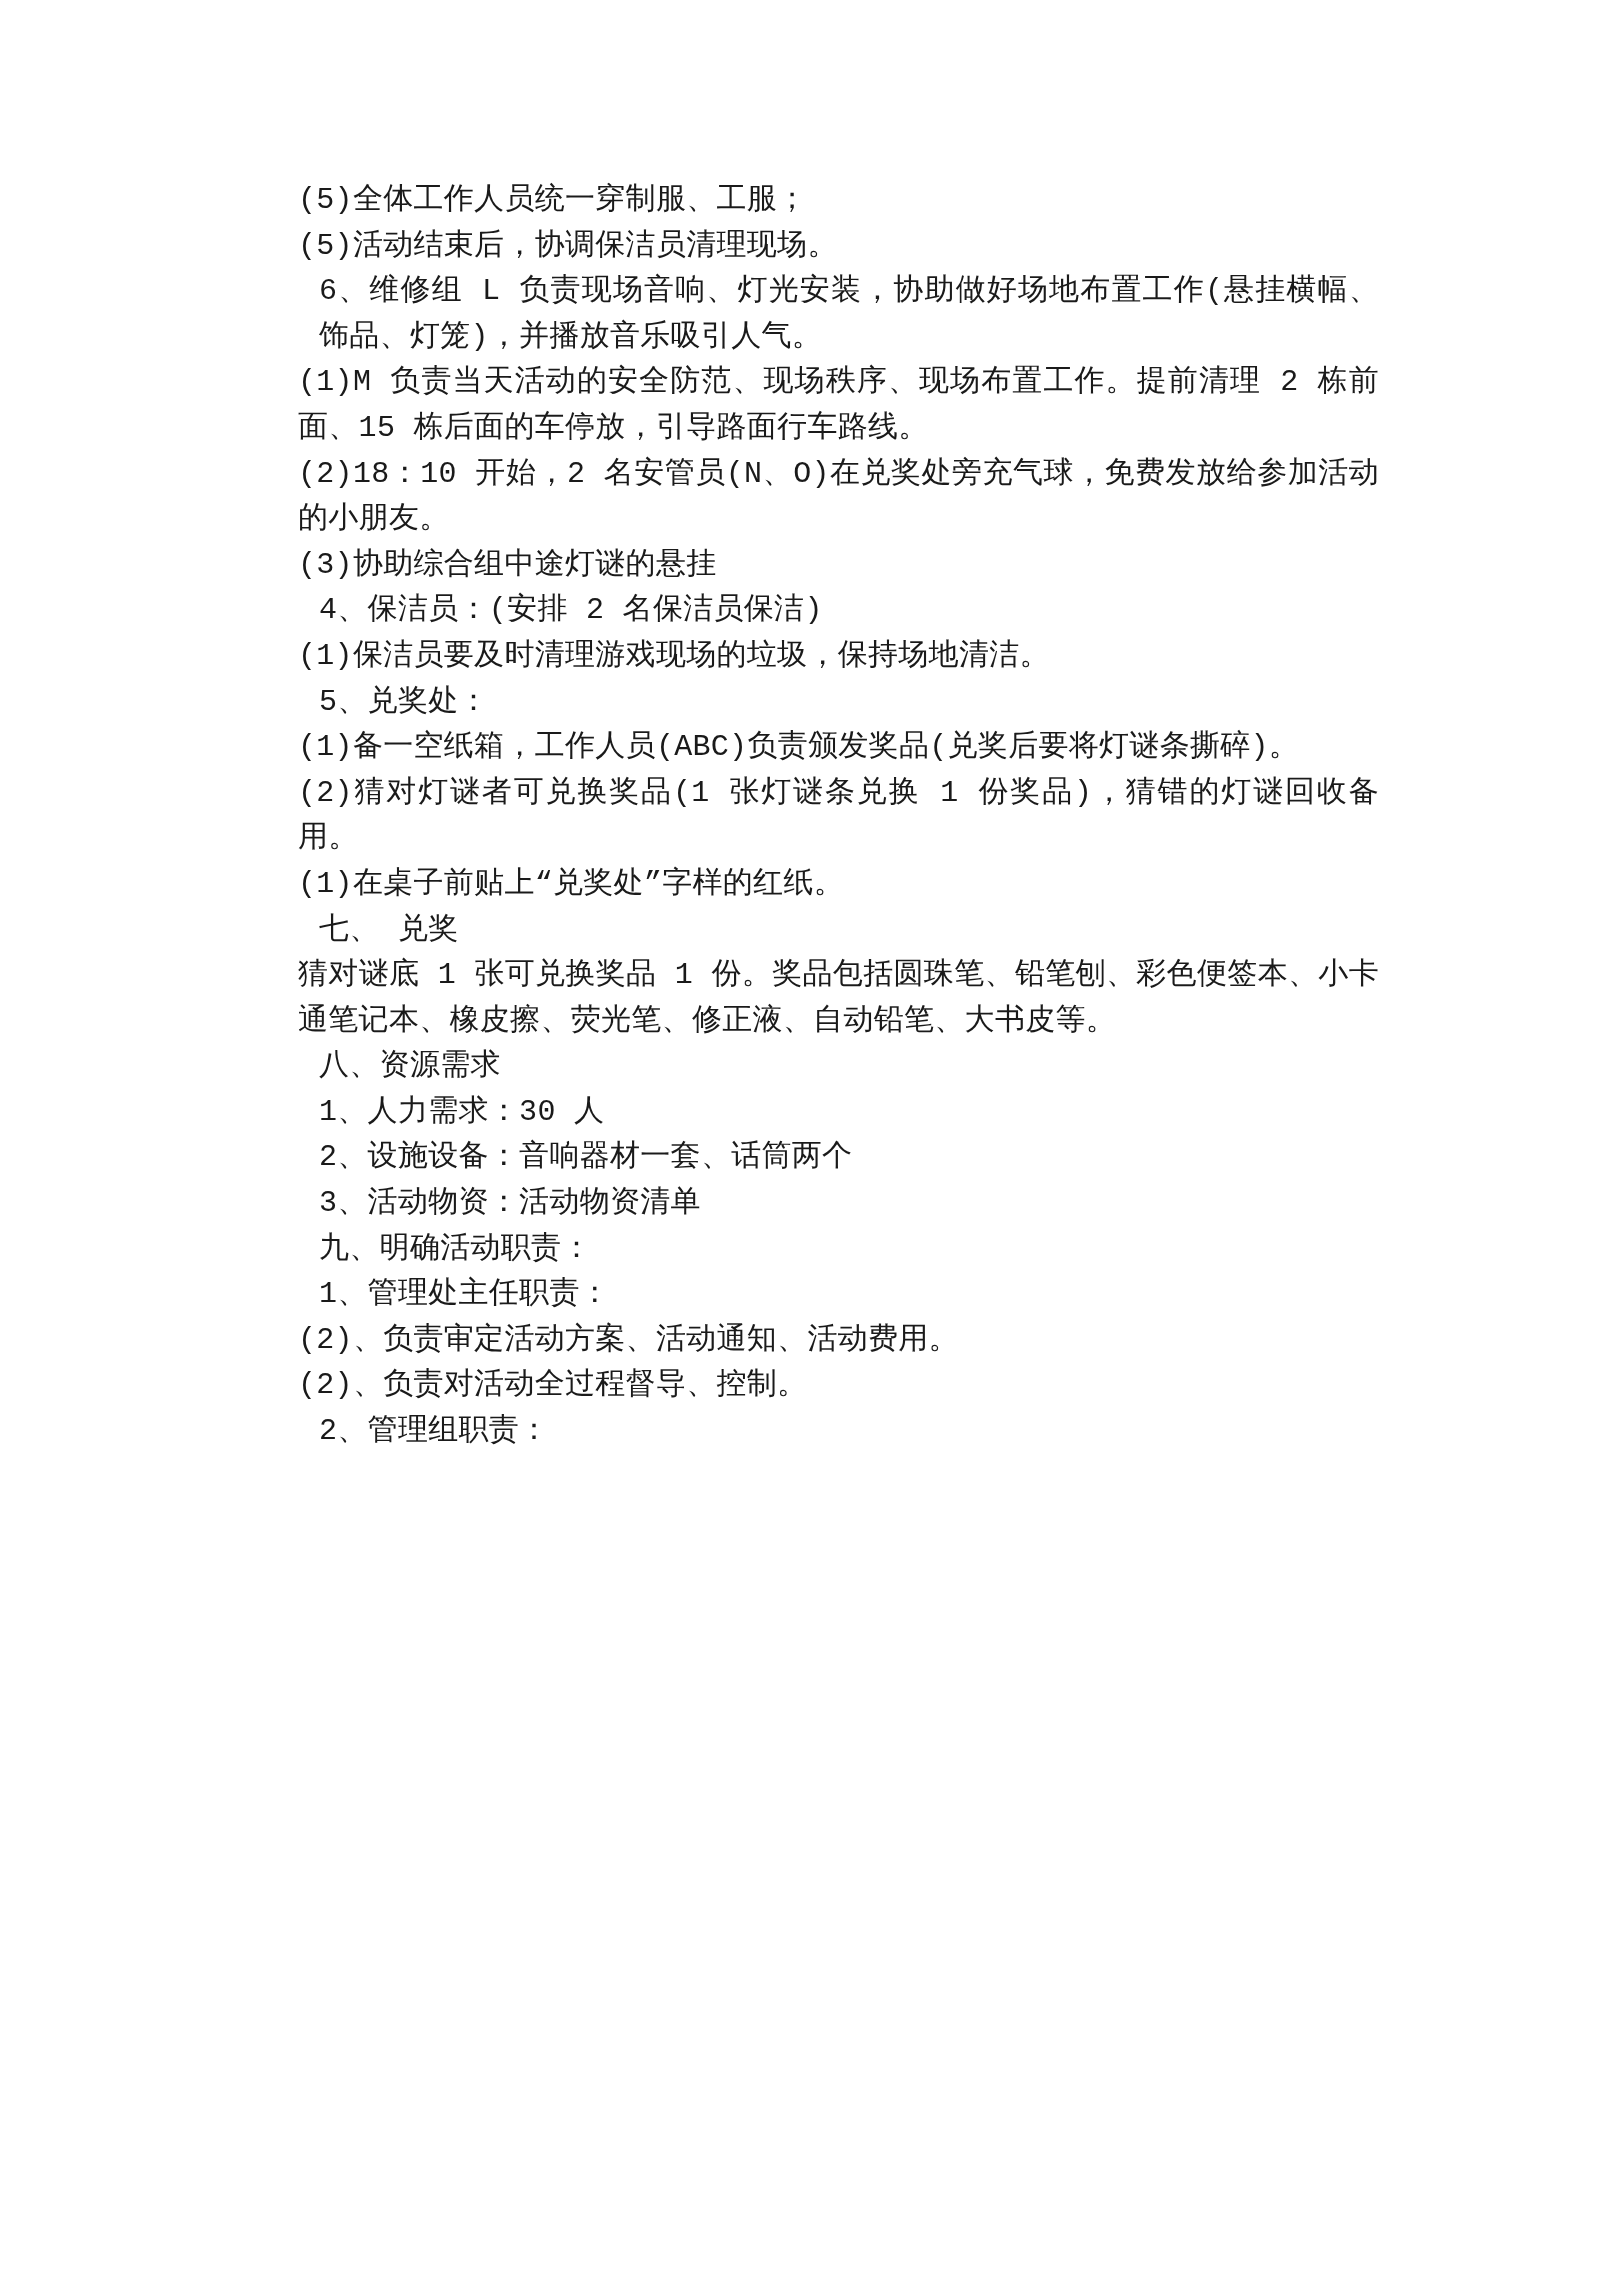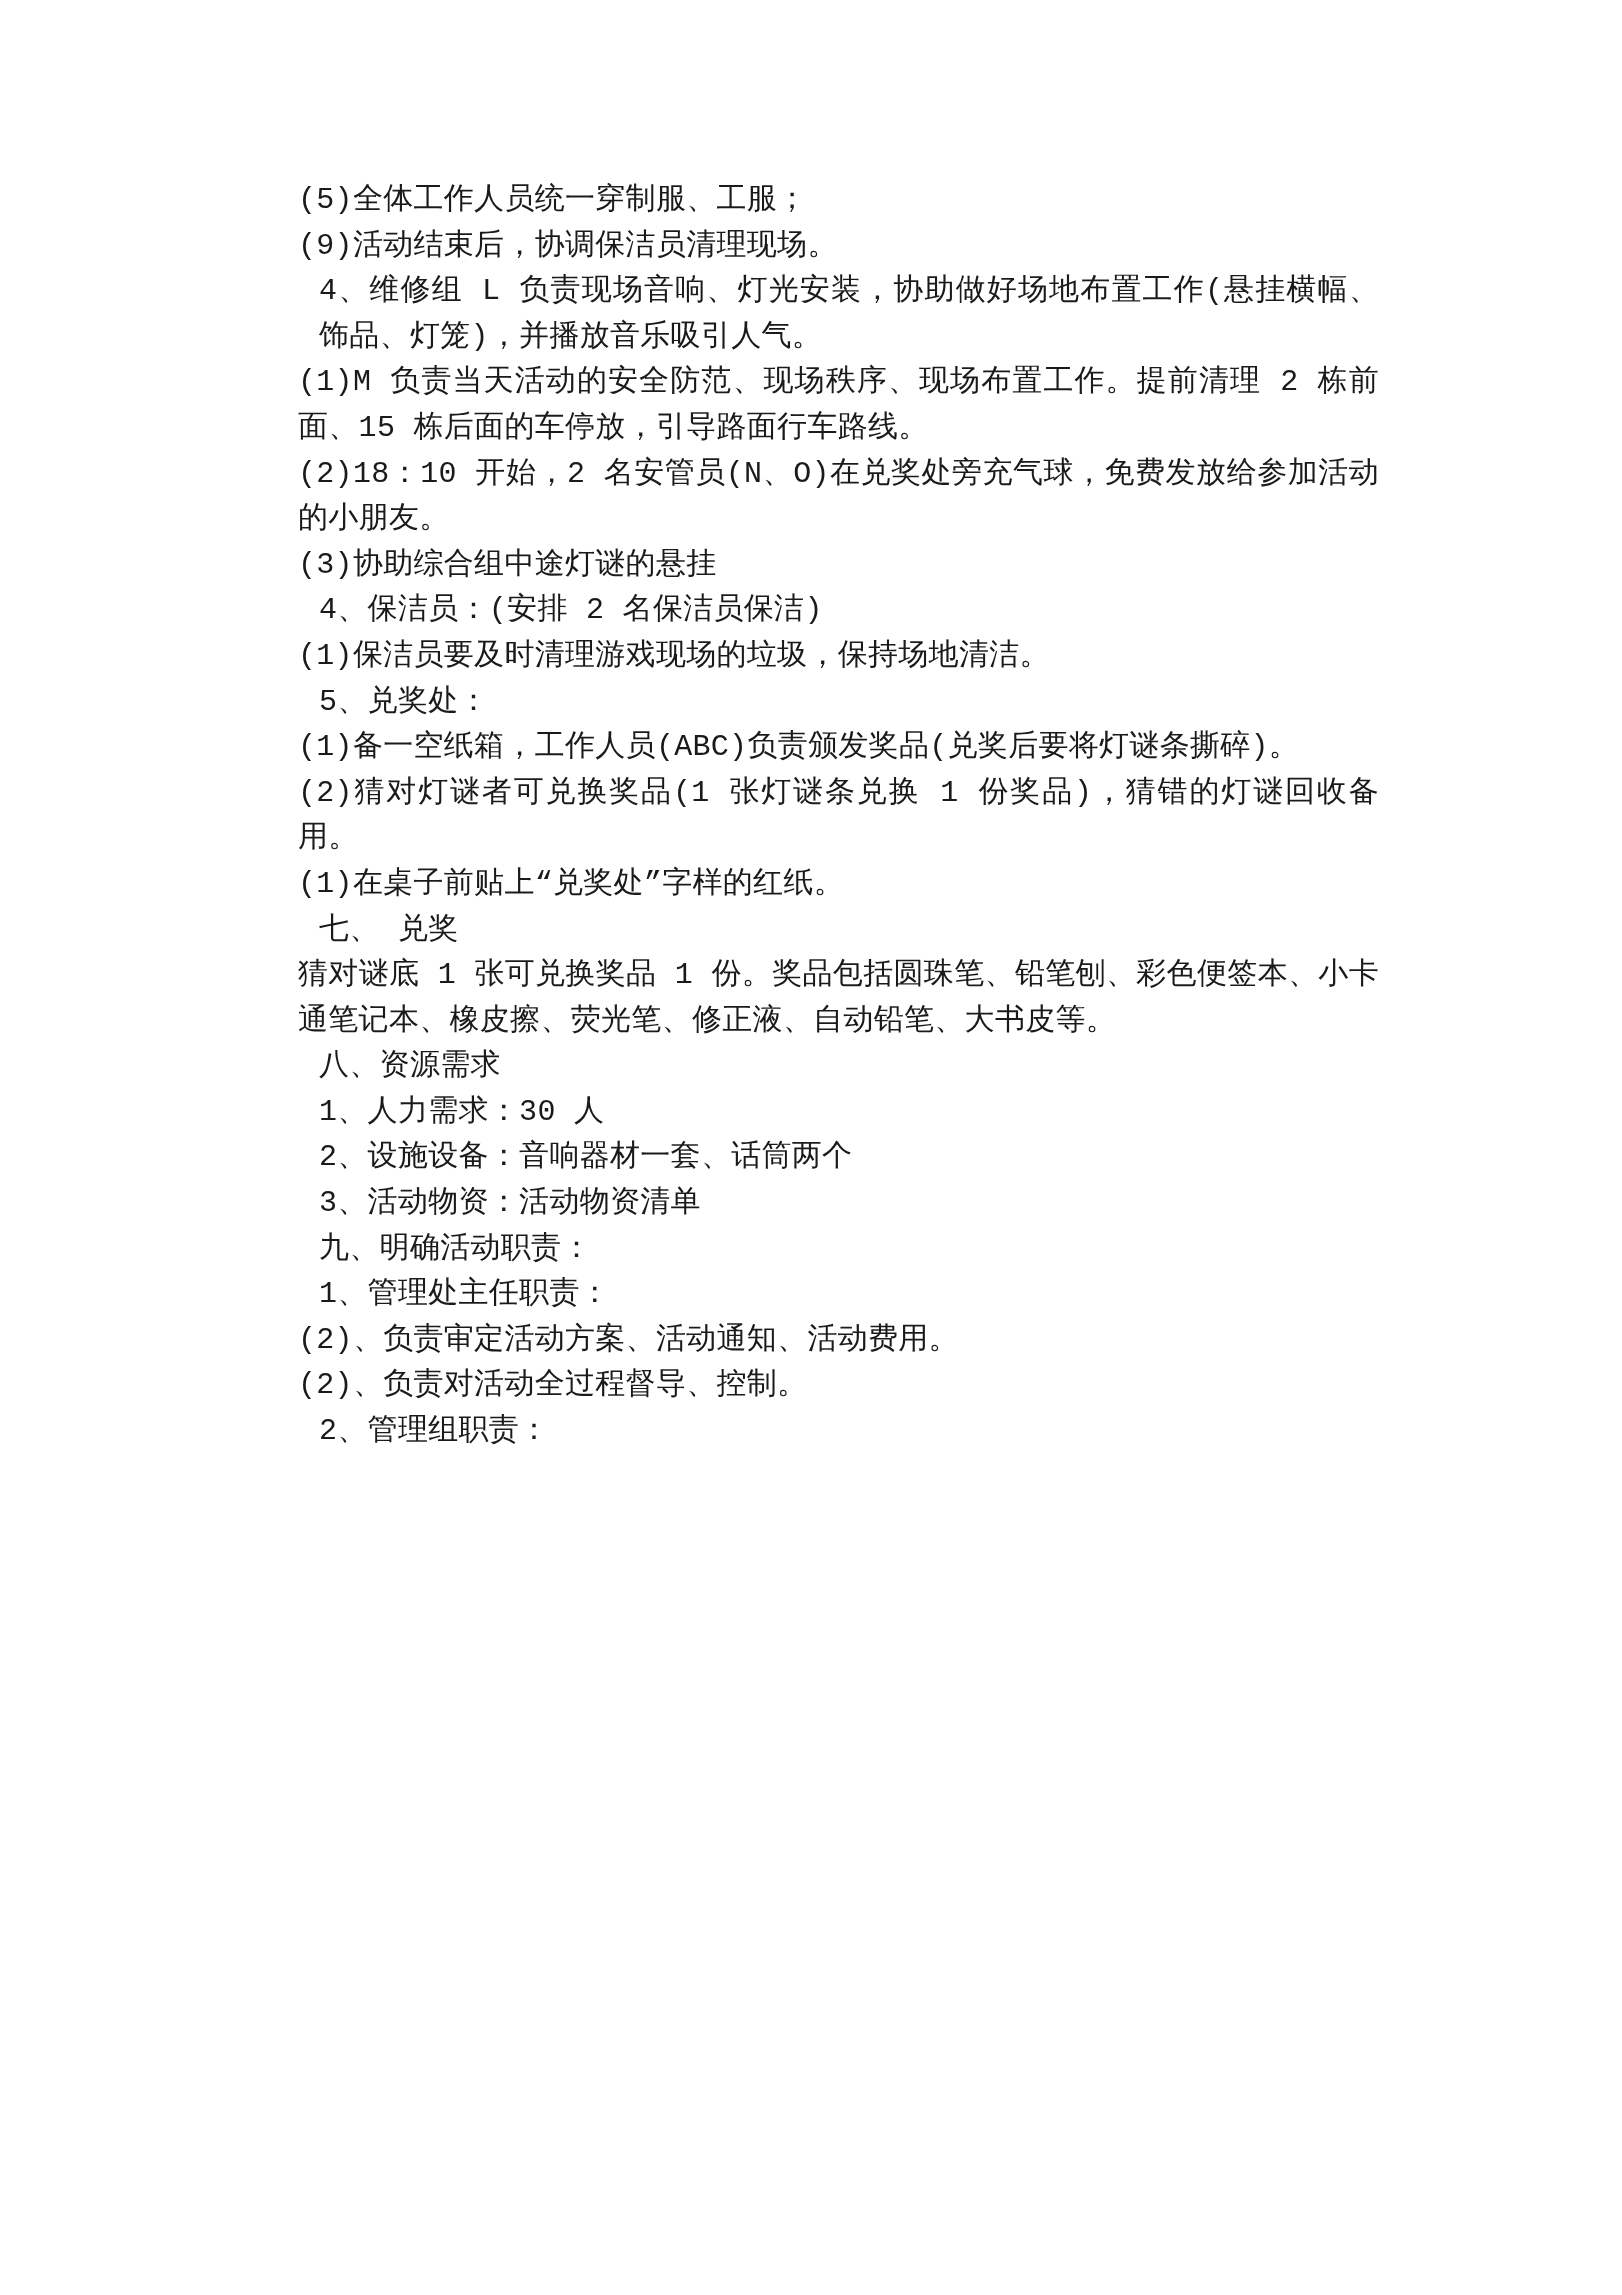--- a/index.html
+++ b/index.html
@@ -40,22 +40,22 @@
     text-indent: 0;
     padding-left: 52px;
   }
 </style>
 </head>
 <body>
 
 <div class="page">
   <div class="content">
     <p class="indent">(5)全体工作人员统一穿制服、工服；</p>
-    <p class="indent">(9)活动结束后，协调保洁员清理现场。</p>
-    <p class="indent2">4、维修组 L 负责现场音响、灯光安装，协助做好场地布置工作(悬挂横幅、饰品、灯笼)，并播放音乐吸引人气。</p>
+    <p class="indent">(5)活动结束后，协调保洁员清理现场。</p>
+    <p class="indent2">6、维修组 L 负责现场音响、灯光安装，协助做好场地布置工作(悬挂横幅、饰品、灯笼)，并播放音乐吸引人气。</p>
     <p class="indent">(1)M 负责当天活动的安全防范、现场秩序、现场布置工作。提前清理 2 栋前面、15 栋后面的车停放，引导路面行车路线。</p>
     <p class="indent">(2)18：10 开始，2 名安管员(N、O)在兑奖处旁充气球，免费发放给参加活动的小朋友。</p>
     <p class="indent">(3)协助综合组中途灯谜的悬挂</p>
     <p class="indent2">4、保洁员：(安排 2 名保洁员保洁)</p>
     <p class="indent">(1)保洁员要及时清理游戏现场的垃圾，保持场地清洁。</p>
     <p class="indent2">5、兑奖处：</p>
     <p class="indent">(1)备一空纸箱，工作人员(ABC)负责颁发奖品(兑奖后要将灯谜条撕碎)。</p>
     <p class="indent">(2)猜对灯谜者可兑换奖品(1 张灯谜条兑换 1 份奖品)，猜错的灯谜回收备用。</p>
     <p class="indent">(1)在桌子前贴上“兑奖处”字样的红纸。</p>
     <p class="indent2">七、 兑奖</p>

